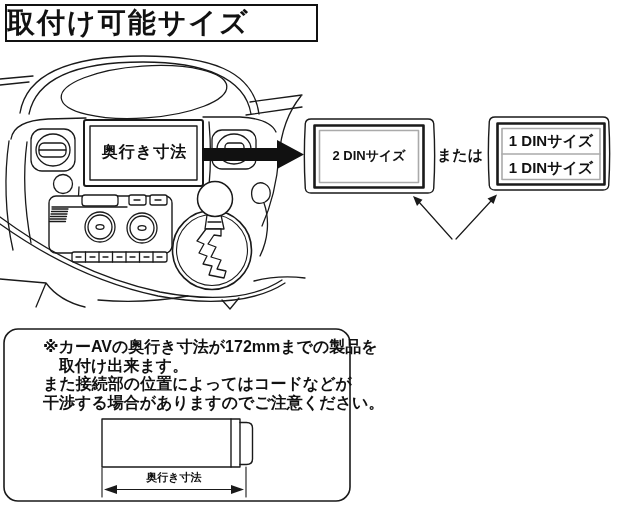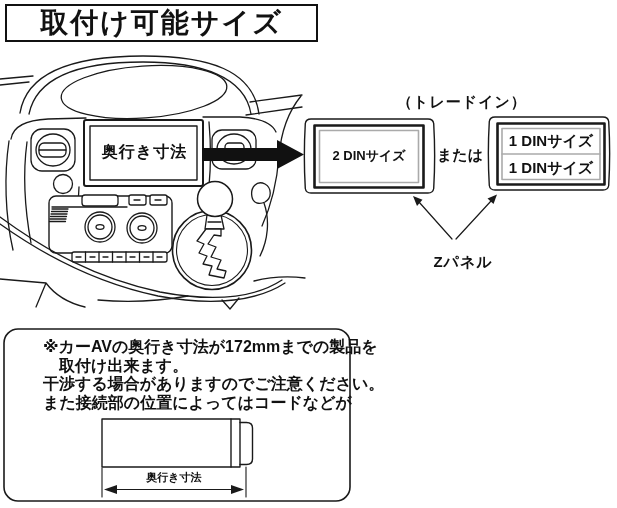--- a/index.html
+++ b/index.html
@@ -5,21 +5,21 @@
   html,body{margin:0;padding:0;background:#fff;}
   .canvas{
     position:relative;width:617px;height:508px;background:#ffffff;overflow:hidden;
     font-family:"Liberation Sans","DejaVu Sans",sans-serif;color:#111;
   }
   .lineart{position:absolute;left:0;top:0;width:617px;height:508px;}
   .abs{position:absolute;}
   .title-box{
     left:5px;top:4px;width:309px;height:34px;
     border:2.5px solid #111;background:#fff;
-    display:flex;align-items:center;justify-content:center;
+    display:flex;align-items:center;justify-content:flex-start;
     font-size:28px;font-weight:900;letter-spacing:2px;line-height:1;
     white-space:nowrap;
   }
   .lbl{font-weight:bold;color:#111;white-space:nowrap;line-height:1.1;}
   .screen-label{left:86px;top:120px;width:117px;height:64px;display:flex;align-items:center;justify-content:center;font-size:16px;letter-spacing:1px;}
   .tradein-caption{left:384px;top:94px;width:156px;text-align:center;font-size:15px;letter-spacing:1px;}
   .din2-label{left:320px;top:130px;width:98px;height:52px;display:flex;align-items:center;justify-content:center;font-size:13px;}
   .or-label{left:437px;top:147px;width:46px;text-align:center;font-size:15px;}
   .din1-top{left:502px;top:129px;width:98px;height:25px;display:flex;align-items:center;justify-content:center;font-size:15px;}
   .din1-bottom{left:502px;top:156px;width:98px;height:25px;display:flex;align-items:center;justify-content:center;font-size:15px;}
@@ -160,33 +160,31 @@
       <polygon fill="#1a1a1a" stroke="none" points="244,489.5 231,485 231,494"></polygon>
     </g>
   </svg>
 
   <div class="abs title-box">
     <span>取付け可能サイズ</span>
   </div>
 
   <div class="abs lbl screen-label">奥行き寸法</div>
 
-  <div class="abs lbl tradein-caption">（トレードイン）</div>
 
   <div class="abs lbl din2-label">2 DINサイズ</div>
 
   <div class="abs lbl or-label">または</div>
 
   <div class="abs lbl din1-top">1 DINサイズ</div>
   <div class="abs lbl din1-bottom">1 DINサイズ</div>
 
-  <div class="abs lbl zpanel-label">Zパネル</div>
 
   <div class="abs note-text">
     <div>※カーAVの奥行き寸法が172mmまでの製品を</div>
     <div>　取付け出来ます。</div>
+    <div>また接続部の位置によってはコードなどが</div>
     <div>干渉する場合がありますのでご注意ください。</div>
-    <div>また接続部の位置によってはコードなどが</div>
   </div>
 
   <div class="abs lbl depth-label">奥行き寸法</div>
 
 </div>
 
 </body></html>

